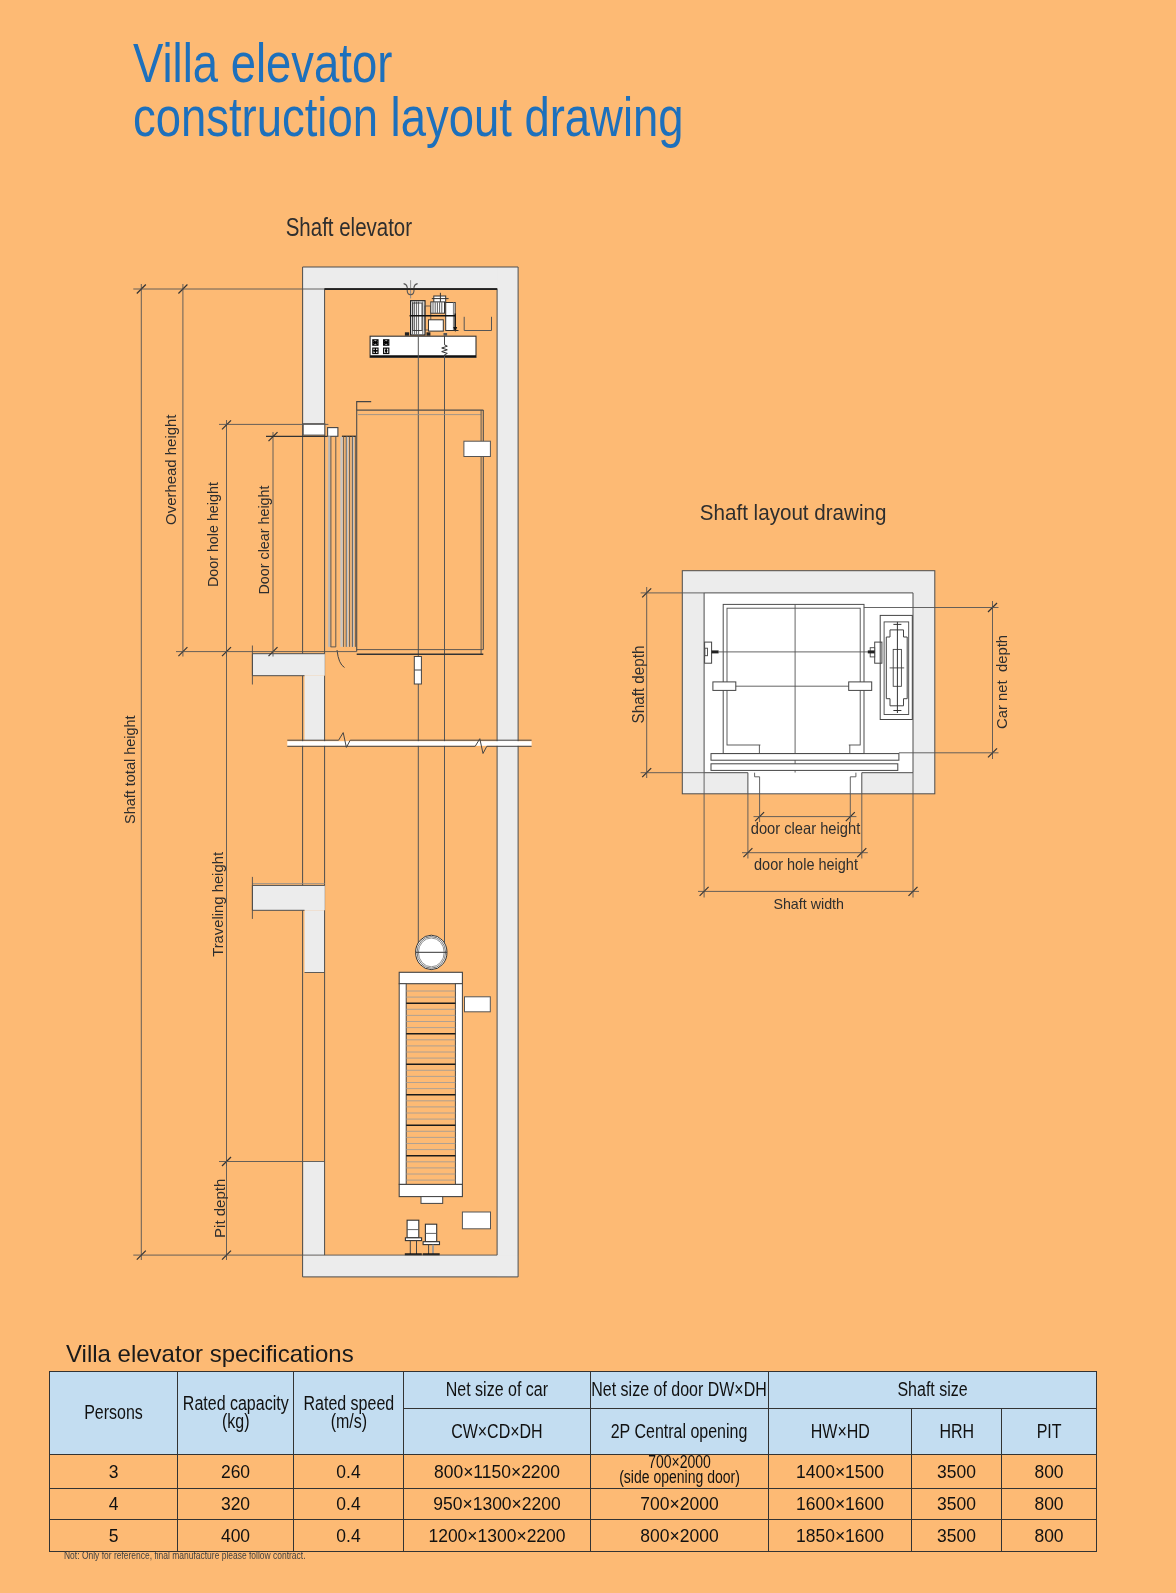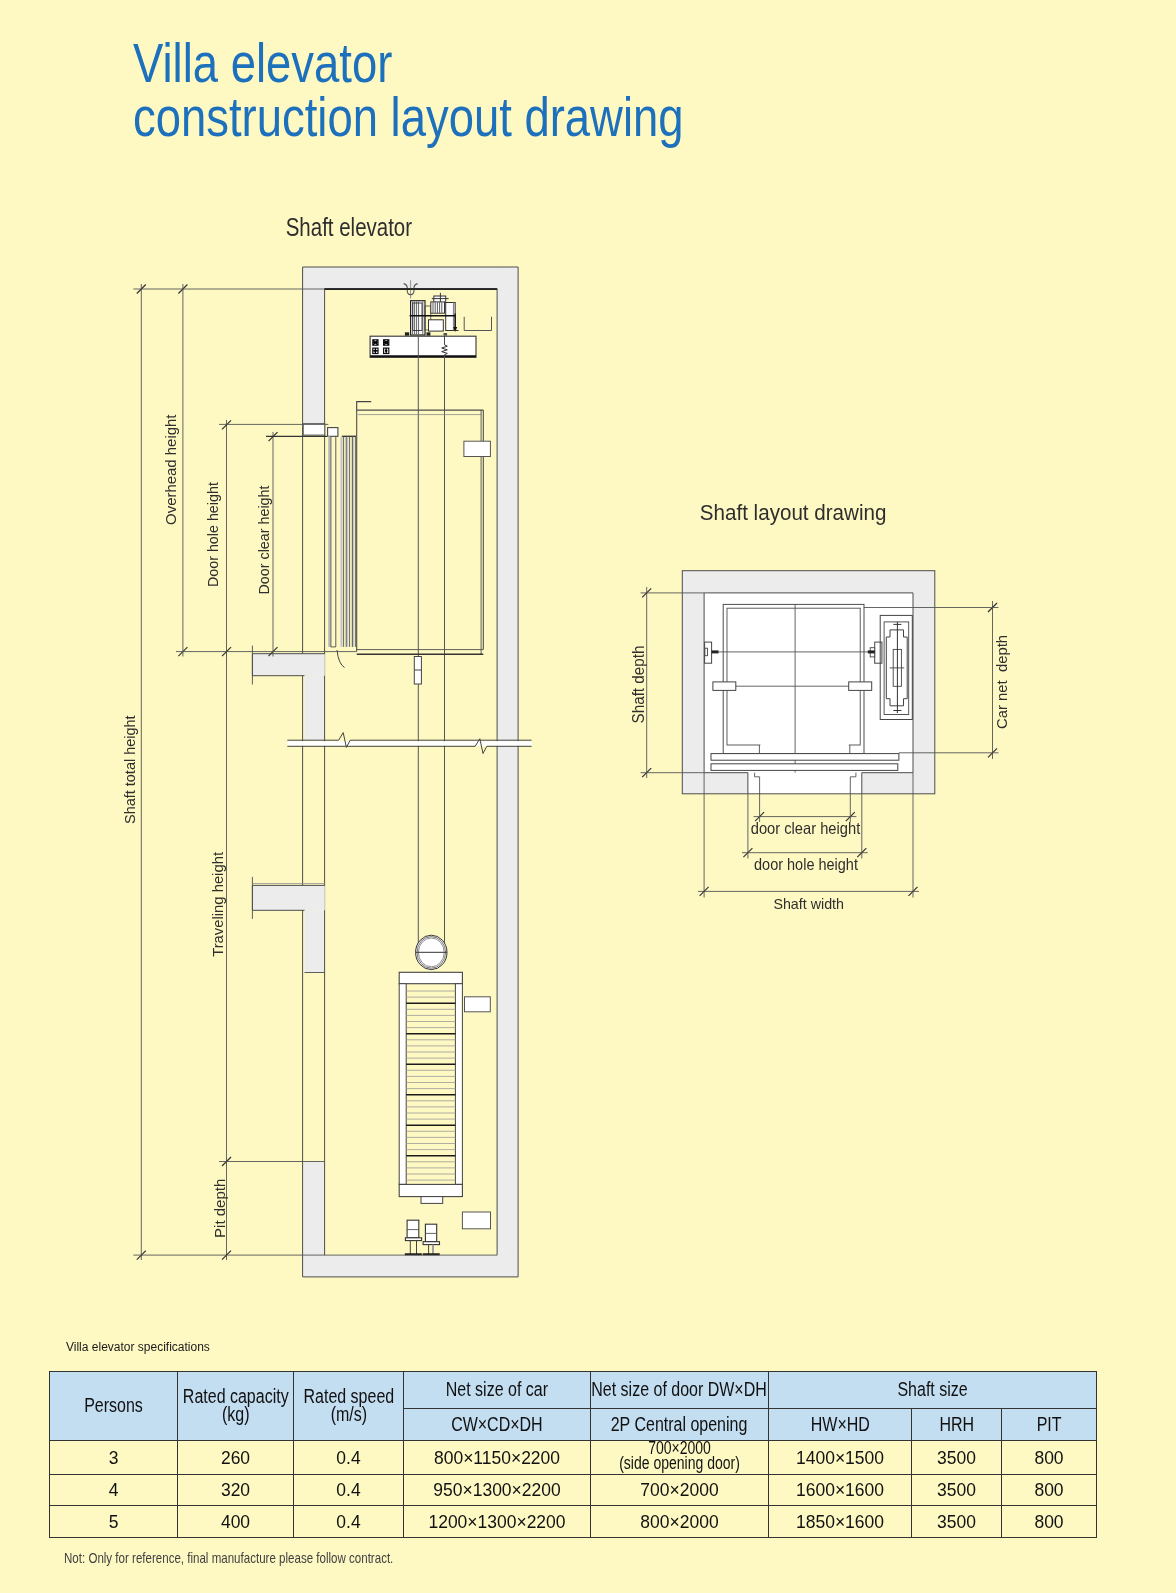--- a/index.html
+++ b/index.html
@@ -1,27 +1,27 @@
 <!DOCTYPE html>
 <html><head>
 <meta charset="utf-8">
 <style>
 html,body{margin:0;padding:0;background:#fff;}
 body{width:1176px;height:1593px;font-family:"Liberation Sans",sans-serif;}
-.page{position:relative;width:1176px;height:1593px;overflow:hidden;background:#fef9c3;}
+.page{position:relative;width:1176px;height:1593px;overflow:hidden;background:#fdba74;}
 .title{position:absolute;left:133px;top:36px;font-size:55px;line-height:54px;color:#1d70bc;transform:scale(0.826,1);transform-origin:0 0;white-space:nowrap;}
-.caption{position:absolute;left:66px;top:1340px;font-size:12px;color:#1a1a1a;}
+.caption{position:absolute;left:66px;top:1340px;font-size:24px;color:#1a1a1a;}
 table.spec{position:absolute;left:49px;top:1371px;border-collapse:collapse;table-layout:fixed;width:1047px;font-size:19px;color:#111;}
 table.spec td,table.spec th{border:1px solid #333;text-align:center;vertical-align:middle;padding:0;font-weight:normal;}
 table.spec td.hd{background:#c3ddf1;}
 td span.c{display:inline-block;width:100%;transform:scale(0.92,1);transform-origin:50% 50%;white-space:nowrap;}
 td.hd span.c{width:130%;margin-left:-15%;transform:scale(0.82,1);font-size:19.5px;line-height:18px;}
 .small2 span.c{font-size:17.5px;line-height:15px;transform:scale(0.8,1);}
 .caption span.c{display:inline-block;white-space:nowrap;}
-.note{position:absolute;left:64px;top:1549px;font-size:15px;color:#3f3f3f;}
+.note{position:absolute;left:64px;top:1549px;font-size:11px;color:#3f3f3f;}
 .note span.c{display:inline-block;transform:scale(0.77,1);transform-origin:0 50%;white-space:nowrap;}
 </style>
 </head>
 <body>
 <div class="page">
 
 <div class="title">Villa elevator<br>construction layout drawing</div>
 
 <svg width="1176" height="1340">
 
@@ -375,21 +375,21 @@
 </colgroup>
 <tbody>
         <tr style="height:37px">
 <td class="hd" rowspan="2"><span class="c">Persons</span></td>
 <td class="hd" rowspan="2"><span class="c">Rated capacity<br>(kg)</span></td>
 <td class="hd" rowspan="2"><span class="c">Rated speed<br>(m/s)</span></td>
 <td class="hd"><span class="c">Net size of car</span></td>
 <td class="hd"><span class="c">Net size of door DW×DH</span></td>
 <td class="hd" colspan="3"><span class="c">Shaft size</span></td>
 </tr>
-<tr style="height:32px">
+<tr style="height:46px">
 <td class="hd"><span class="c">CW×CD×DH</span></td>
 <td class="hd"><span class="c">2P Central opening</span></td>
 <td class="hd"><span class="c">HW×HD</span></td>
 <td class="hd"><span class="c">HRH</span></td>
 <td class="hd"><span class="c">PIT</span></td>
 </tr>
 <tr style="height:33px">
 <td><span class="c">3</span></td>
           <td><span class="c">260</span></td>
           <td><span class="c">0.4</span></td>

